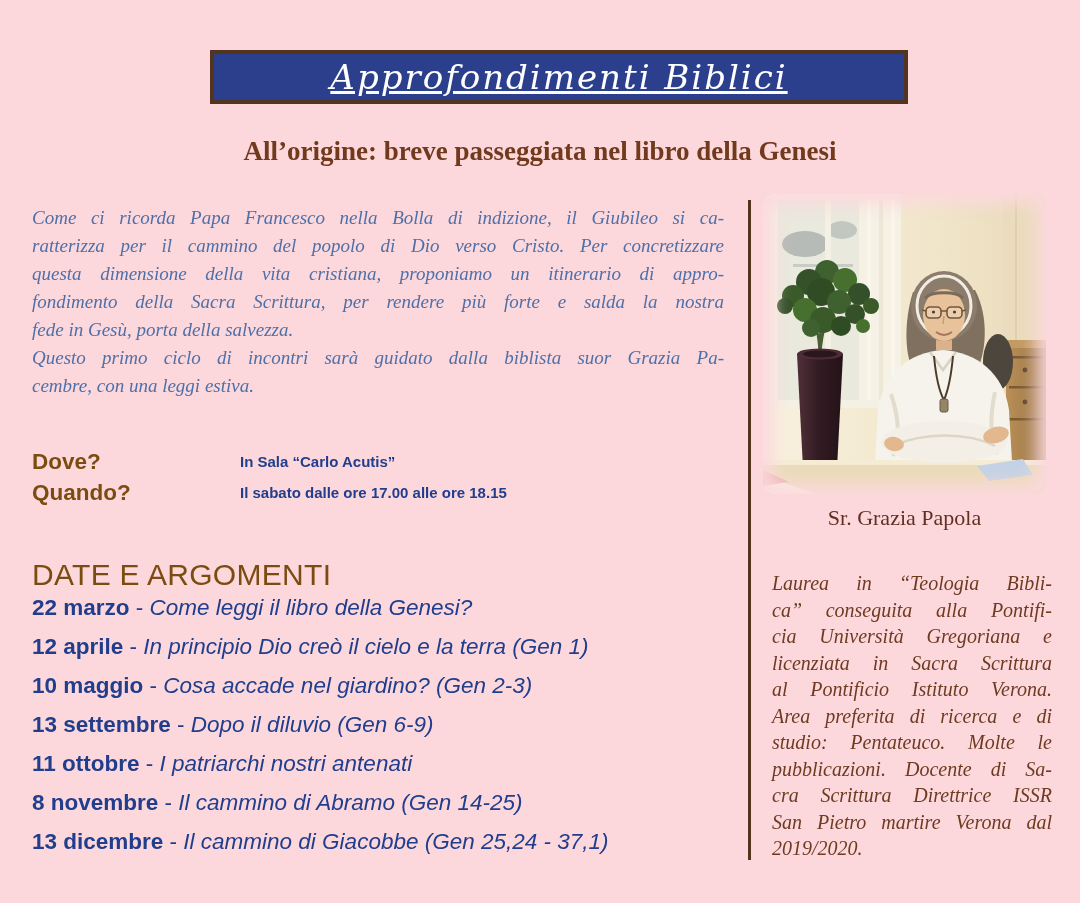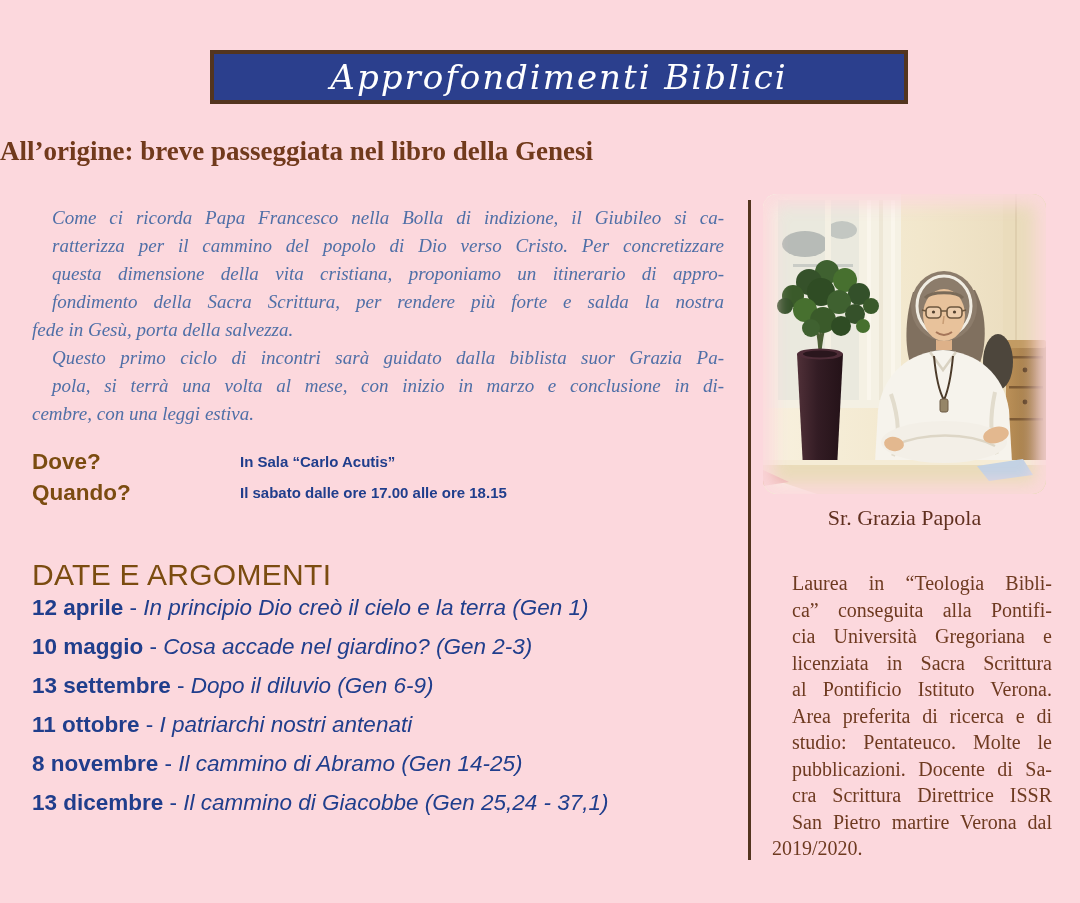--- a/index.html
+++ b/index.html
@@ -9,31 +9,31 @@
     --caption-brown:#613020; --divider-brown:#53351f;
   }
   html,body{margin:0;padding:0;background:var(--background);}
   .page{position:relative;width:1080px;height:903px;background:var(--background);
         font-family:"Liberation Sans",sans-serif;overflow:hidden;}
 
   .banner{position:absolute;left:210px;top:50px;width:690px;height:46px;
           background:var(--banner-bg);border:4px solid var(--banner-border);
           display:flex;align-items:center;justify-content:center;}
   .banner-text{font-family:"DejaVu Serif",serif;font-style:italic;font-size:34px;
-               color:var(--banner-text);letter-spacing:2px;white-space:nowrap;}
-
-  .title{position:absolute;left:0;top:136px;width:1080px;margin:0;text-align:left;
+               color:var(--banner-text);letter-spacing:2px;white-space:nowrap;text-decoration:underline;}
+
+  .title{position:absolute;left:0;top:136px;width:1080px;margin:0;text-align:center;
          font-family:"Liberation Serif",serif;font-weight:bold;font-size:27px;
          color:var(--title-brown);}
 
   .intro{position:absolute;left:32px;top:204px;width:692px;
          font-family:"Liberation Serif",serif;font-style:italic;font-size:19px;
          color:var(--intro-blue);}
   .line{line-height:28px;min-height:28px;white-space:nowrap;}
-  .line.stretch{text-align:justify;text-align-last:justify;text-justify:inter-word;white-space:normal;margin-left:20px;}
+  .line.stretch{text-align:justify;text-align-last:justify;text-justify:inter-word;white-space:normal;}
 
   .info{position:absolute;left:32px;top:446px;}
   .info-row{display:flex;height:31px;align-items:center;}
   .info-label{width:160px;font-weight:bold;font-size:22.5px;color:var(--label-brown);}
   .info-value{font-weight:bold;font-size:15px;color:var(--navy-text);white-space:nowrap;margin-left:48px;}
 
   .sched-heading{position:absolute;left:32px;top:558px;font-weight:normal;font-size:30px;
                  color:var(--label-brown);letter-spacing:0.3px;}
   .schedule{position:absolute;left:32px;top:588px;width:700px;}
   .sched-row{height:39px;line-height:39px;font-size:22.5px;color:var(--navy-text);white-space:nowrap;}
@@ -47,57 +47,57 @@
          border-radius:14px;overflow:hidden;}
   .photo::after{content:"";position:absolute;inset:0;border-radius:14px;
         box-shadow:inset 0 0 16px 11px rgba(252,216,221,0.9);pointer-events:none;}
   .photo svg{display:block;}
 
   .caption{position:absolute;left:763px;top:505px;width:283px;text-align:center;
            font-family:"Liberation Serif",serif;font-size:22px;color:var(--caption-brown);}
 
   .bio{position:absolute;left:772px;top:570px;width:280px;
        font-family:"Liberation Serif",serif;font-size:20px;color:var(--bio-brown);}
-  .bio .line{line-height:26.5px;min-height:26.5px;}
+  .bio .line{line-height:26.5px;min-height:26.5px;font-style:italic;}
 </style>
 </head>
 <body>
 
 <div class="page">
 
   <div class="banner">
     <span class="banner-text">Approfondimenti Biblici</span>
   </div>
 
   <h1 class="title">All’origine: breve passeggiata nel libro della Genesi</h1>
 
   <div class="intro" id="intro">
       <div class="line stretch">Come ci ricorda Papa Francesco nella Bolla di indizione, il Giubileo si ca-</div>
       <div class="line stretch">ratterizza per il cammino del popolo di Dio verso Cristo. Per concretizzare</div>
       <div class="line stretch">questa dimensione della vita cristiana, proponiamo un itinerario di appro-</div>
       <div class="line stretch">fondimento della Sacra Scrittura, per rendere più forte e salda la nostra</div>
       <div class="line">fede in Gesù, porta della salvezza.</div>
       <div class="line stretch">Questo primo ciclo di incontri sarà guidato dalla biblista suor Grazia Pa-</div>
-      <div class="line stretch">pola, si terrà una volta al mese, con inizio in marzo e conclusione in di-</div>
       <div class="line">cembre, con una leggi estiva.</div>
     </div>
 
   <div class="info" id="info">
       <div class="info-row">
         <span class="info-label">Dove?</span>
         <span class="info-value">In Sala “Carlo Acutis”</span>
       </div>
       <div class="info-row">
         <span class="info-label">Quando?</span>
         <span class="info-value">Il sabato dalle ore 17.00 alle ore 18.15</span>
       </div>
     </div>
 
   <div class="sched-heading">DATE E ARGOMENTI</div>
   <div class="schedule" id="schedule">
+      <div class="sched-row"><span class="sched-date">22 marzo</span><span class="sched-sep"> - </span><span class="sched-topic">Come leggi il libro della Genesi?</span></div>
       <div class="sched-row"><span class="sched-date">12 aprile</span><span class="sched-sep"> - </span><span class="sched-topic">In principio Dio creò il cielo e la terra (Gen 1)</span></div>
       <div class="sched-row"><span class="sched-date">10 maggio</span><span class="sched-sep"> - </span><span class="sched-topic">Cosa accade nel giardino? (Gen 2-3)</span></div>
       <div class="sched-row"><span class="sched-date">13 settembre</span><span class="sched-sep"> - </span><span class="sched-topic">Dopo il diluvio (Gen 6-9)</span></div>
       <div class="sched-row"><span class="sched-date">11 ottobre</span><span class="sched-sep"> - </span><span class="sched-topic">I patriarchi nostri antenati</span></div>
       <div class="sched-row"><span class="sched-date">8 novembre</span><span class="sched-sep"> - </span><span class="sched-topic">Il cammino di Abramo (Gen 14-25)</span></div>
       <div class="sched-row"><span class="sched-date">13 dicembre</span><span class="sched-sep"> - </span><span class="sched-topic">Il cammino di Giacobbe (Gen 25,24 - 37,1)</span></div>
     </div>
 
   <div class="divider"></div>
 

